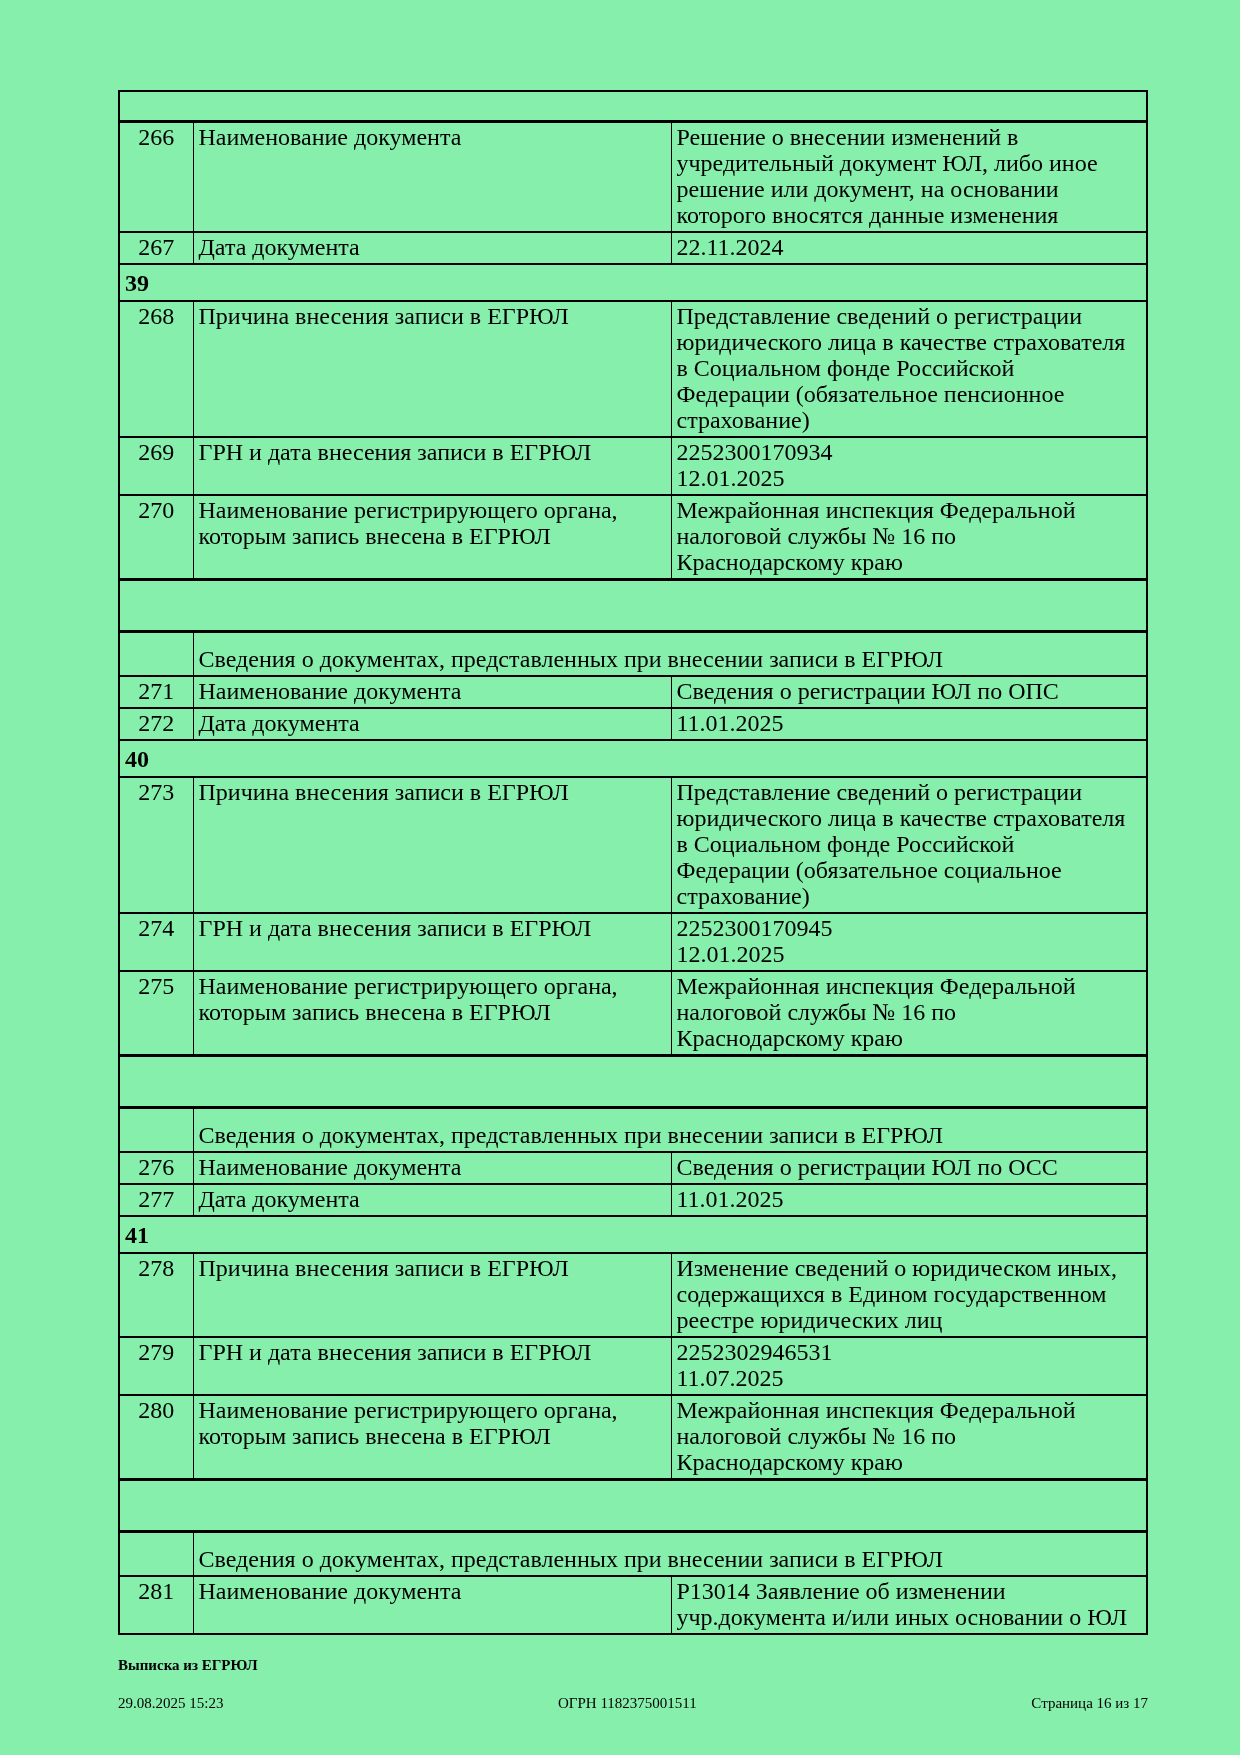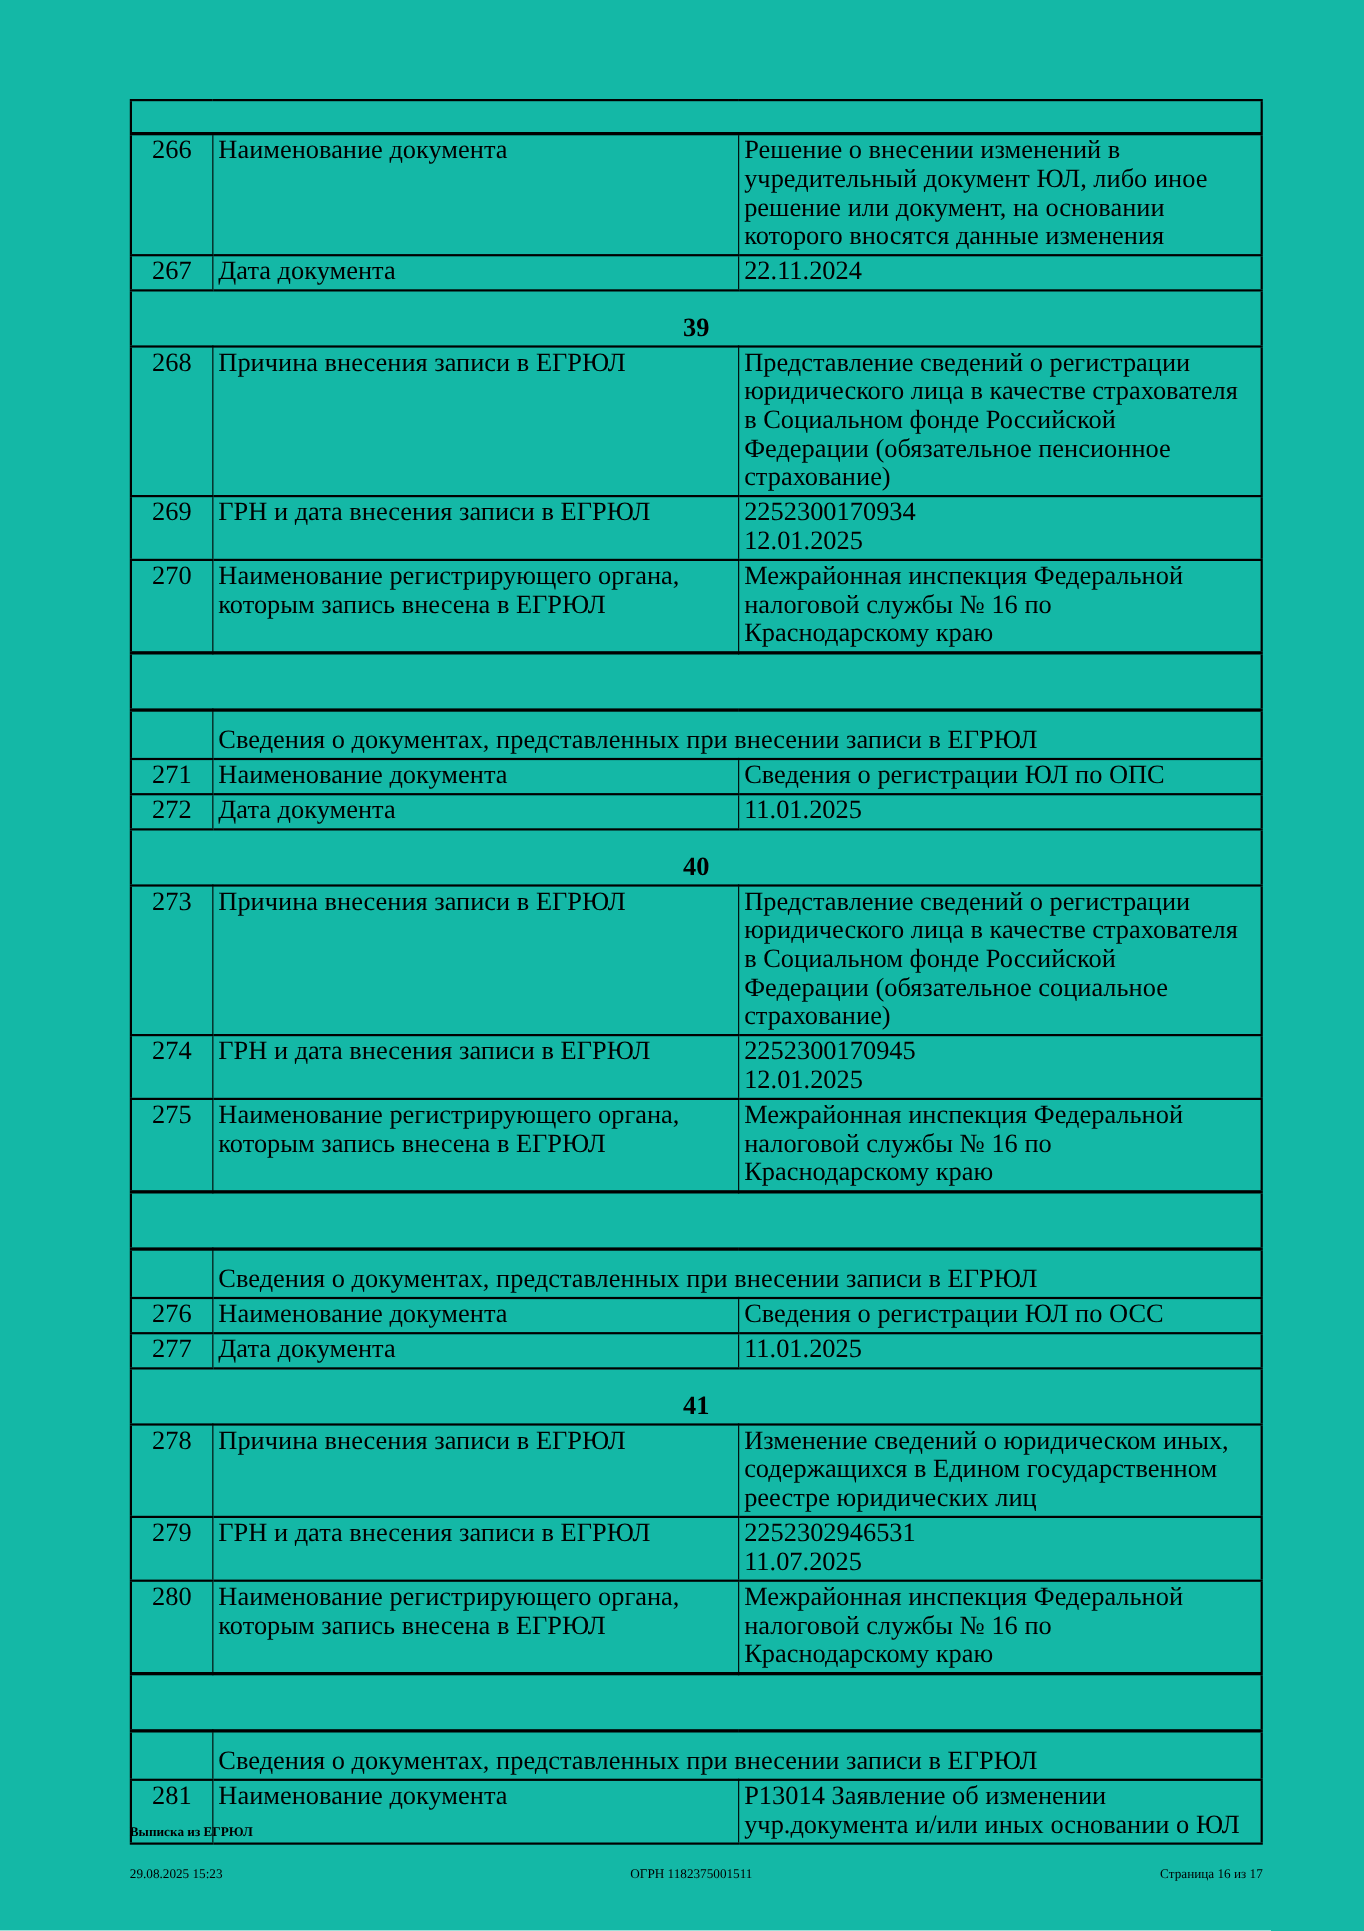--- a/index.html
+++ b/index.html
@@ -2,21 +2,21 @@
 <html><head>
 <meta charset="utf-8">
 <style>
   * { margin: 0; padding: 0; box-sizing: border-box; }
   html, body { background: #ffffff; }
   body {
     width: 1240px; height: 1755px; position: relative;
     font-family: "Liberation Serif", "DejaVu Serif", serif;
     color: #000;
   }
-  .page { position: absolute; inset: 0; background: #14b8a6; overflow: hidden; }
+  .page { position: absolute; inset: 0; background: #86efac; overflow: hidden; }
 
   table.egrul {
     position: absolute; left: 118px; top: 90px; width: 1028px;
     border-collapse: collapse; table-layout: fixed;
     border: 2px solid #000;
   }
   table.egrul td {
     border: 1px solid #000;
     border-top-width: 2px; border-bottom-width: 2px;
     vertical-align: top;
@@ -27,29 +27,29 @@
   }
   td.num-cell { text-align: center; padding: 1px 2px 3px 2px; }
 
   tr.row-spacer td {
     height: 52px;
     border-top-width: 3px; border-bottom-width: 3px;
   }
   table.egrul tr:first-child td { height: 30px; border-top-width: 2px; }
 
   tr.row-section td {
-    text-align: center; font-weight: bold;
-    height: 37px; padding-top: 20px;
+    text-align: left; font-weight: bold;
+    height: 37px; padding-top: 5px;
     border-top-width: 2px; border-bottom-width: 2px;
   }
   tr.row-subheader td { height: 37px; border-top-width: 3px; padding-top: 13px; }
 
   .footer {
     position: absolute; left: 118px; top: 1656px; width: 1030px;
-    font-size: 12px; line-height: 18px;
+    font-size: 15px; line-height: 18px;
   }
   .footer-title { font-weight: bold; }
   .footer-line2 {
     display: flex; justify-content: space-between; align-items: baseline;
     margin-top: 20px;
   }
 </style>
 </head>
 <body>
 

